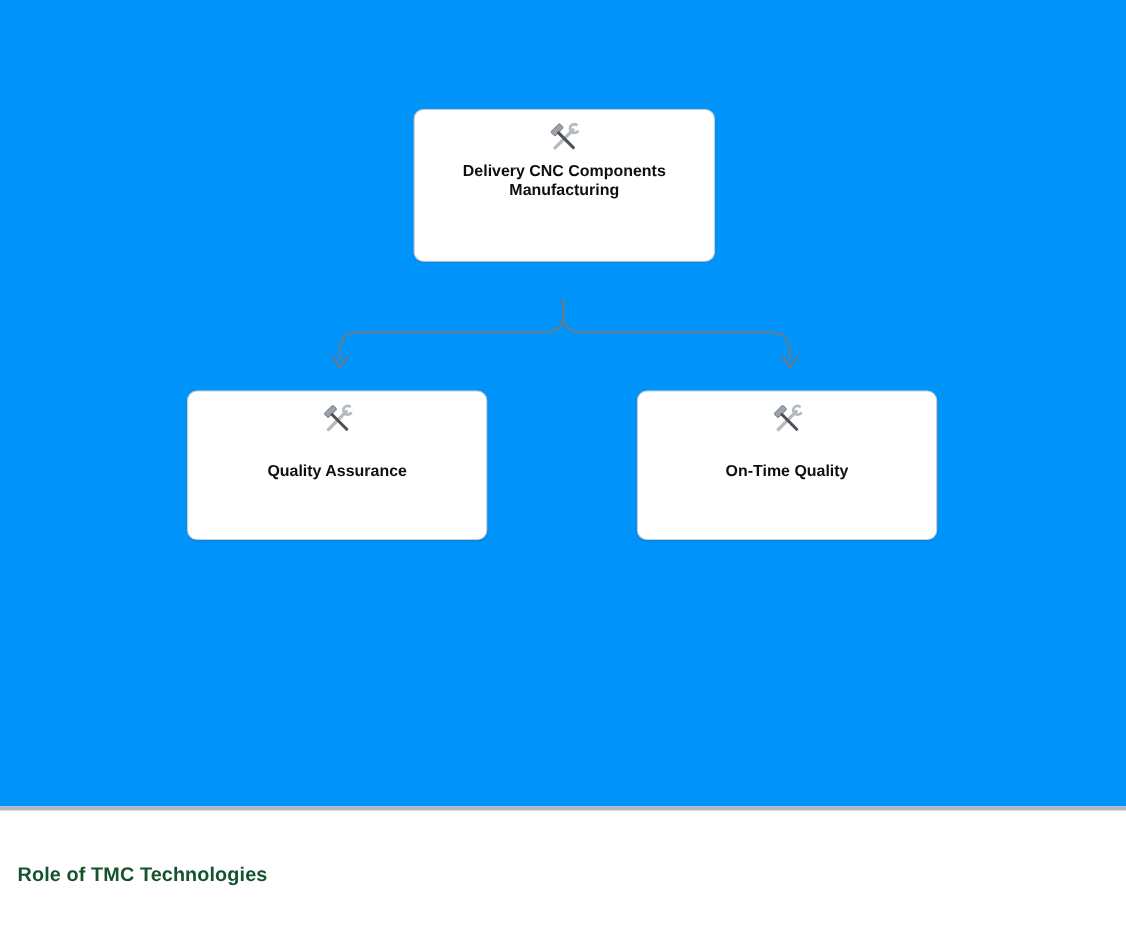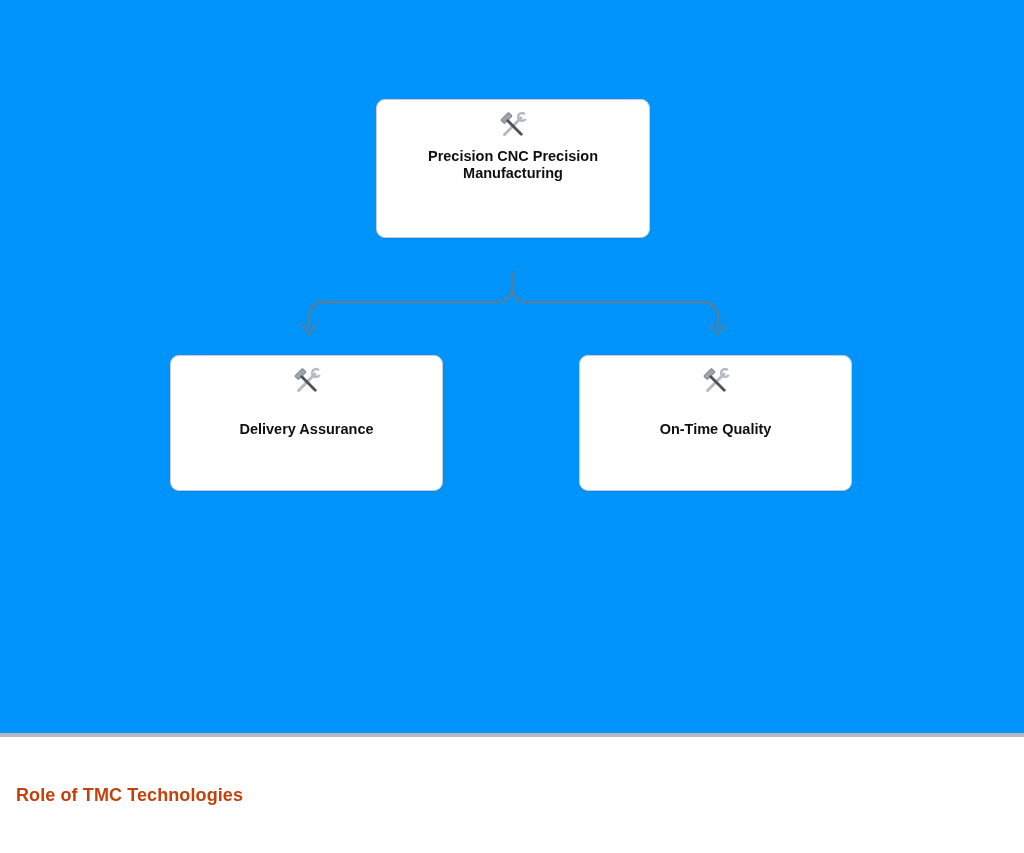--- a/index.html
+++ b/index.html
@@ -5,21 +5,21 @@
   html,body{margin:0;padding:0;background:#ffffff;}
   .canvas{
     position:relative;width:1024px;height:853px;overflow:hidden;
     font-family:"Liberation Sans",sans-serif;
   }
   .blue-area{position:absolute;left:0;top:0;width:1024px;height:733px;}
   .divider{position:absolute;left:0;top:733px;width:1024px;height:4px;}
   .footer{position:absolute;left:0;top:737px;width:1024px;height:116px;background:#ffffff;}
   .footer-title{
     position:absolute;left:16px;top:48px;
-    font-size:18px;font-weight:700;color:#c2410c;letter-spacing:0.1px;
+    font-size:18px;font-weight:700;color:#14532d;letter-spacing:0.1px;
   }
   .node{
     position:absolute;background:#ffffff;
     border:1px solid #c9cdd2;border-radius:9px;
     box-shadow:0 1px 1px rgba(0,0,0,0.08);
   }
   #node-root{left:376px;top:99px;width:272px;height:137px;}
   #node-left{left:170px;top:355px;width:271px;height:134px;}
   #node-right{left:579px;top:355px;width:271px;height:134px;}
   .node-icon{
@@ -61,30 +61,30 @@
       <path d="M512 272 V287 Q512 302 529 302 H701 Q718 302 718 319 V327"></path>
       <path d="M711 324 L718 334 L725 324"></path>
     </g>
   </svg>
 
   <div class="node" id="node-root">
     <svg class="node-icon" viewBox="0 0 32 32">
       <use href="#hw-icon"></use>
     </svg>
     <div class="node-label">
-      <span>Precision CNC Precision</span><br>
+      <span>Delivery CNC Components</span><br>
       <span>Manufacturing</span>
     </div>
   </div>
 
   <div class="node child" id="node-left">
     <svg class="node-icon" viewBox="0 0 32 32">
       <use href="#hw-icon"></use>
     </svg>
-    <div class="node-label">Delivery Assurance</div>
+    <div class="node-label">Quality Assurance</div>
   </div>
 
   <div class="node child" id="node-right">
     <svg class="node-icon" viewBox="0 0 32 32">
       <use href="#hw-icon"></use>
     </svg>
     <div class="node-label">On-Time Quality</div>
   </div>
 
   <div class="divider" style="background:#b2b8c2;"></div>

